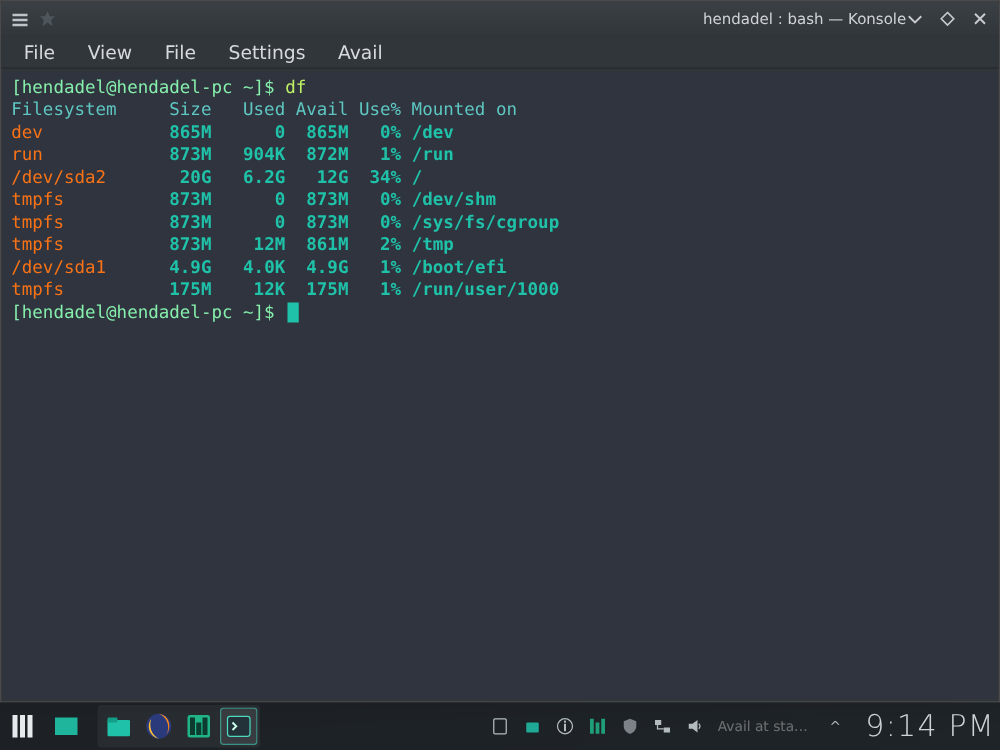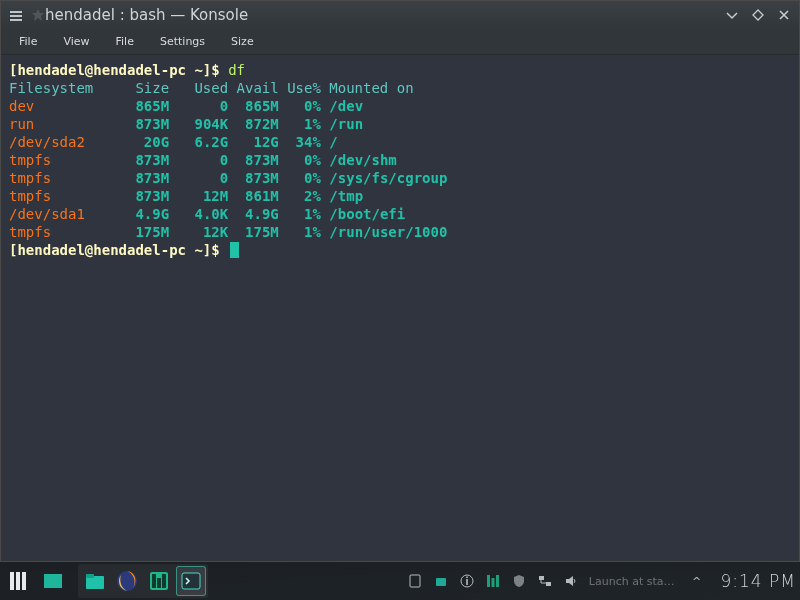--- a/index.html
+++ b/index.html
@@ -25,46 +25,46 @@
     box-shadow: 0 4px 18px rgba(0,0,0,.5);
   }
   .titlebar {
     height: 28px;
     background: linear-gradient(#3b4045,#31363b);
     display: flex; align-items: center;
     padding: 0 8px;
     color: #d0d4d8;
   }
   .titlebar .left-icons { display:flex; gap:8px; align-items:center; }
-  .titlebar .title { flex:1; text-align:left; font-size:15px; }
+  .titlebar .title { flex:1; text-align:right; font-size:12px; }
   .titlebar .win-controls { display:flex; gap:12px; align-items:center; }
   .win-btn { width:14px; height:14px; display:inline-flex; align-items:center; justify-content:center; cursor:pointer; }
   .menubar {
     height: 26px;
     background: #31363b;
     display:flex; align-items:center;
     padding: 0 6px;
     gap: 2px;
     color: #d7dadd;
     border-bottom: 1px solid #262a2e;
   }
-  .menu-item { padding: 4px 12px; cursor:pointer; font-size:11px; }
+  .menu-item { padding: 4px 12px; cursor:pointer; font-size:15px; }
   .terminal {
     position:absolute;
     left:2px; right:2px; top:56px; bottom:2px;
     background: #2f343f;
     color: #cfd8dc;
     font-family: "DejaVu Sans Mono","Liberation Mono",monospace;
     font-size: 14px;
     line-height: 18px;
     padding: 4px 6px;
     white-space: pre;
     overflow:hidden;
   }
-  .prompt-user { color:#fef9c3; font-weight:bold; }
+  .prompt-user { color:#86efac; font-weight:normal; }
   .cmd { color:#bef264; }
   .hdr { color:#5ec7c2; }
   .fs  { color:#f97316; }
   .num { color:#1fc2a8;font-weight:bold; }
   .mnt { color:#1fc2a8;font-weight:bold; }
   .cursor {
     display:inline-block;
     width:9px; height:16px;
     background:#1fc2a8;
     vertical-align:text-bottom;
@@ -85,21 +85,21 @@
   }
   .tb-icon.active { background: rgba(255,255,255,.08); box-shadow: inset 0 0 0 1px rgba(64,200,180,.6); }
   .tb-group {
     background: rgba(255,255,255,.05);
     display:flex; gap:2px; padding:2px; border-radius:3px;
     margin-left:6px;
   }
   .tb-spacer { flex:1; }
   .tb-tray { display:flex; align-items:center; gap:10px; font-size:12px; }
   .tray-icon { width:16px; height:16px; display:flex; align-items:center; justify-content:center; opacity:.85; }
-  .clock { font-size:17px; font-weight:300; margin-left:6px; letter-spacing:1px; }
+  .clock { font-size:24px; font-weight:300; margin-left:6px; letter-spacing:1px; }
   .launch-text { font-size:11px; color:rgba(255,255,255,.35); margin-right:4px; white-space:nowrap; }
   
   svg { display:block; }
   .row { display:block; }
 </style>
 </head>
 <body>
 
 <div class="desktop"></div>
 
@@ -137,21 +137,21 @@
           </svg>
       </span>
     </div>
   </div>
 
   <div class="menubar">
     <div class="menu-item">File</div>
     <div class="menu-item">View</div>
     <div class="menu-item">File</div>
     <div class="menu-item">Settings</div>
-    <div class="menu-item">Size</div>
+    <div class="menu-item">Avail</div>
   </div>
 
   <div class="terminal" id="term"><span class="row"><span class="prompt-user">[hendadel@hendadel-pc ~]$</span> <span class="cmd">df</span></span><span class="row hdr">Filesystem     Size   Used Avail Use% Mounted on</span><span class="row"><span class="fs">dev          </span><span class="num">  865M</span> <span class="num">     0</span><span class="num">  865M</span><span class="num">   0%</span> <span class="mnt">/dev</span></span><span class="row"><span class="fs">run          </span><span class="num">  873M</span> <span class="num">  904K</span><span class="num">  872M</span><span class="num">   1%</span> <span class="mnt">/run</span></span><span class="row"><span class="fs">/dev/sda2    </span><span class="num">   20G</span> <span class="num">  6.2G</span><span class="num">   12G</span><span class="num">  34%</span> <span class="mnt">/</span></span><span class="row"><span class="fs">tmpfs        </span><span class="num">  873M</span> <span class="num">     0</span><span class="num">  873M</span><span class="num">   0%</span> <span class="mnt">/dev/shm</span></span><span class="row"><span class="fs">tmpfs        </span><span class="num">  873M</span> <span class="num">     0</span><span class="num">  873M</span><span class="num">   0%</span> <span class="mnt">/sys/fs/cgroup</span></span><span class="row"><span class="fs">tmpfs        </span><span class="num">  873M</span> <span class="num">   12M</span><span class="num">  861M</span><span class="num">   2%</span> <span class="mnt">/tmp</span></span><span class="row"><span class="fs">/dev/sda1    </span><span class="num">  4.9G</span> <span class="num">  4.0K</span><span class="num">  4.9G</span><span class="num">   1%</span> <span class="mnt">/boot/efi</span></span><span class="row"><span class="fs">tmpfs        </span><span class="num">  175M</span> <span class="num">   12K</span><span class="num">  175M</span><span class="num">   1%</span> <span class="mnt">/run/user/1000</span></span><span class="row"><span class="prompt-user">[hendadel@hendadel-pc ~]$</span> <span class="cursor"></span></span></div>
 </div>
 
 <div class="taskbar">
   <div class="tb-left">
     <div class="tb-icon">
       <svg width="22" height="22" viewBox="0 0 22 22">
           <rect x="2" y="2" width="4" height="18" fill="#e7eaec"></rect>
@@ -233,17 +233,17 @@
           <rect x="8" y="8" width="5" height="4" fill="#cfd6da"></rect>
           <path d="M3 6 V9 H8" stroke="#cfd6da" fill="none"></path>
         </svg>
     </span>
     <span class="tray-icon">
       <svg width="14" height="14" viewBox="0 0 14 14">
           <path d="M2 5 H5 L9 2 V12 L5 9 H2 Z" fill="#cfd6da"></path>
           <path d="M10 5 Q12 7 10 9" stroke="#cfd6da" fill="none"></path>
         </svg>
     </span>
-    <span class="launch-text">Launch at sta…</span>
+    <span class="launch-text">Avail at sta…</span>
     <span class="tray-icon" style="font-size:11px;color:#cfd6da">^</span>
     <span class="clock">9:14 PM</span>
   </div>
 </div>
 
 </body></html>

